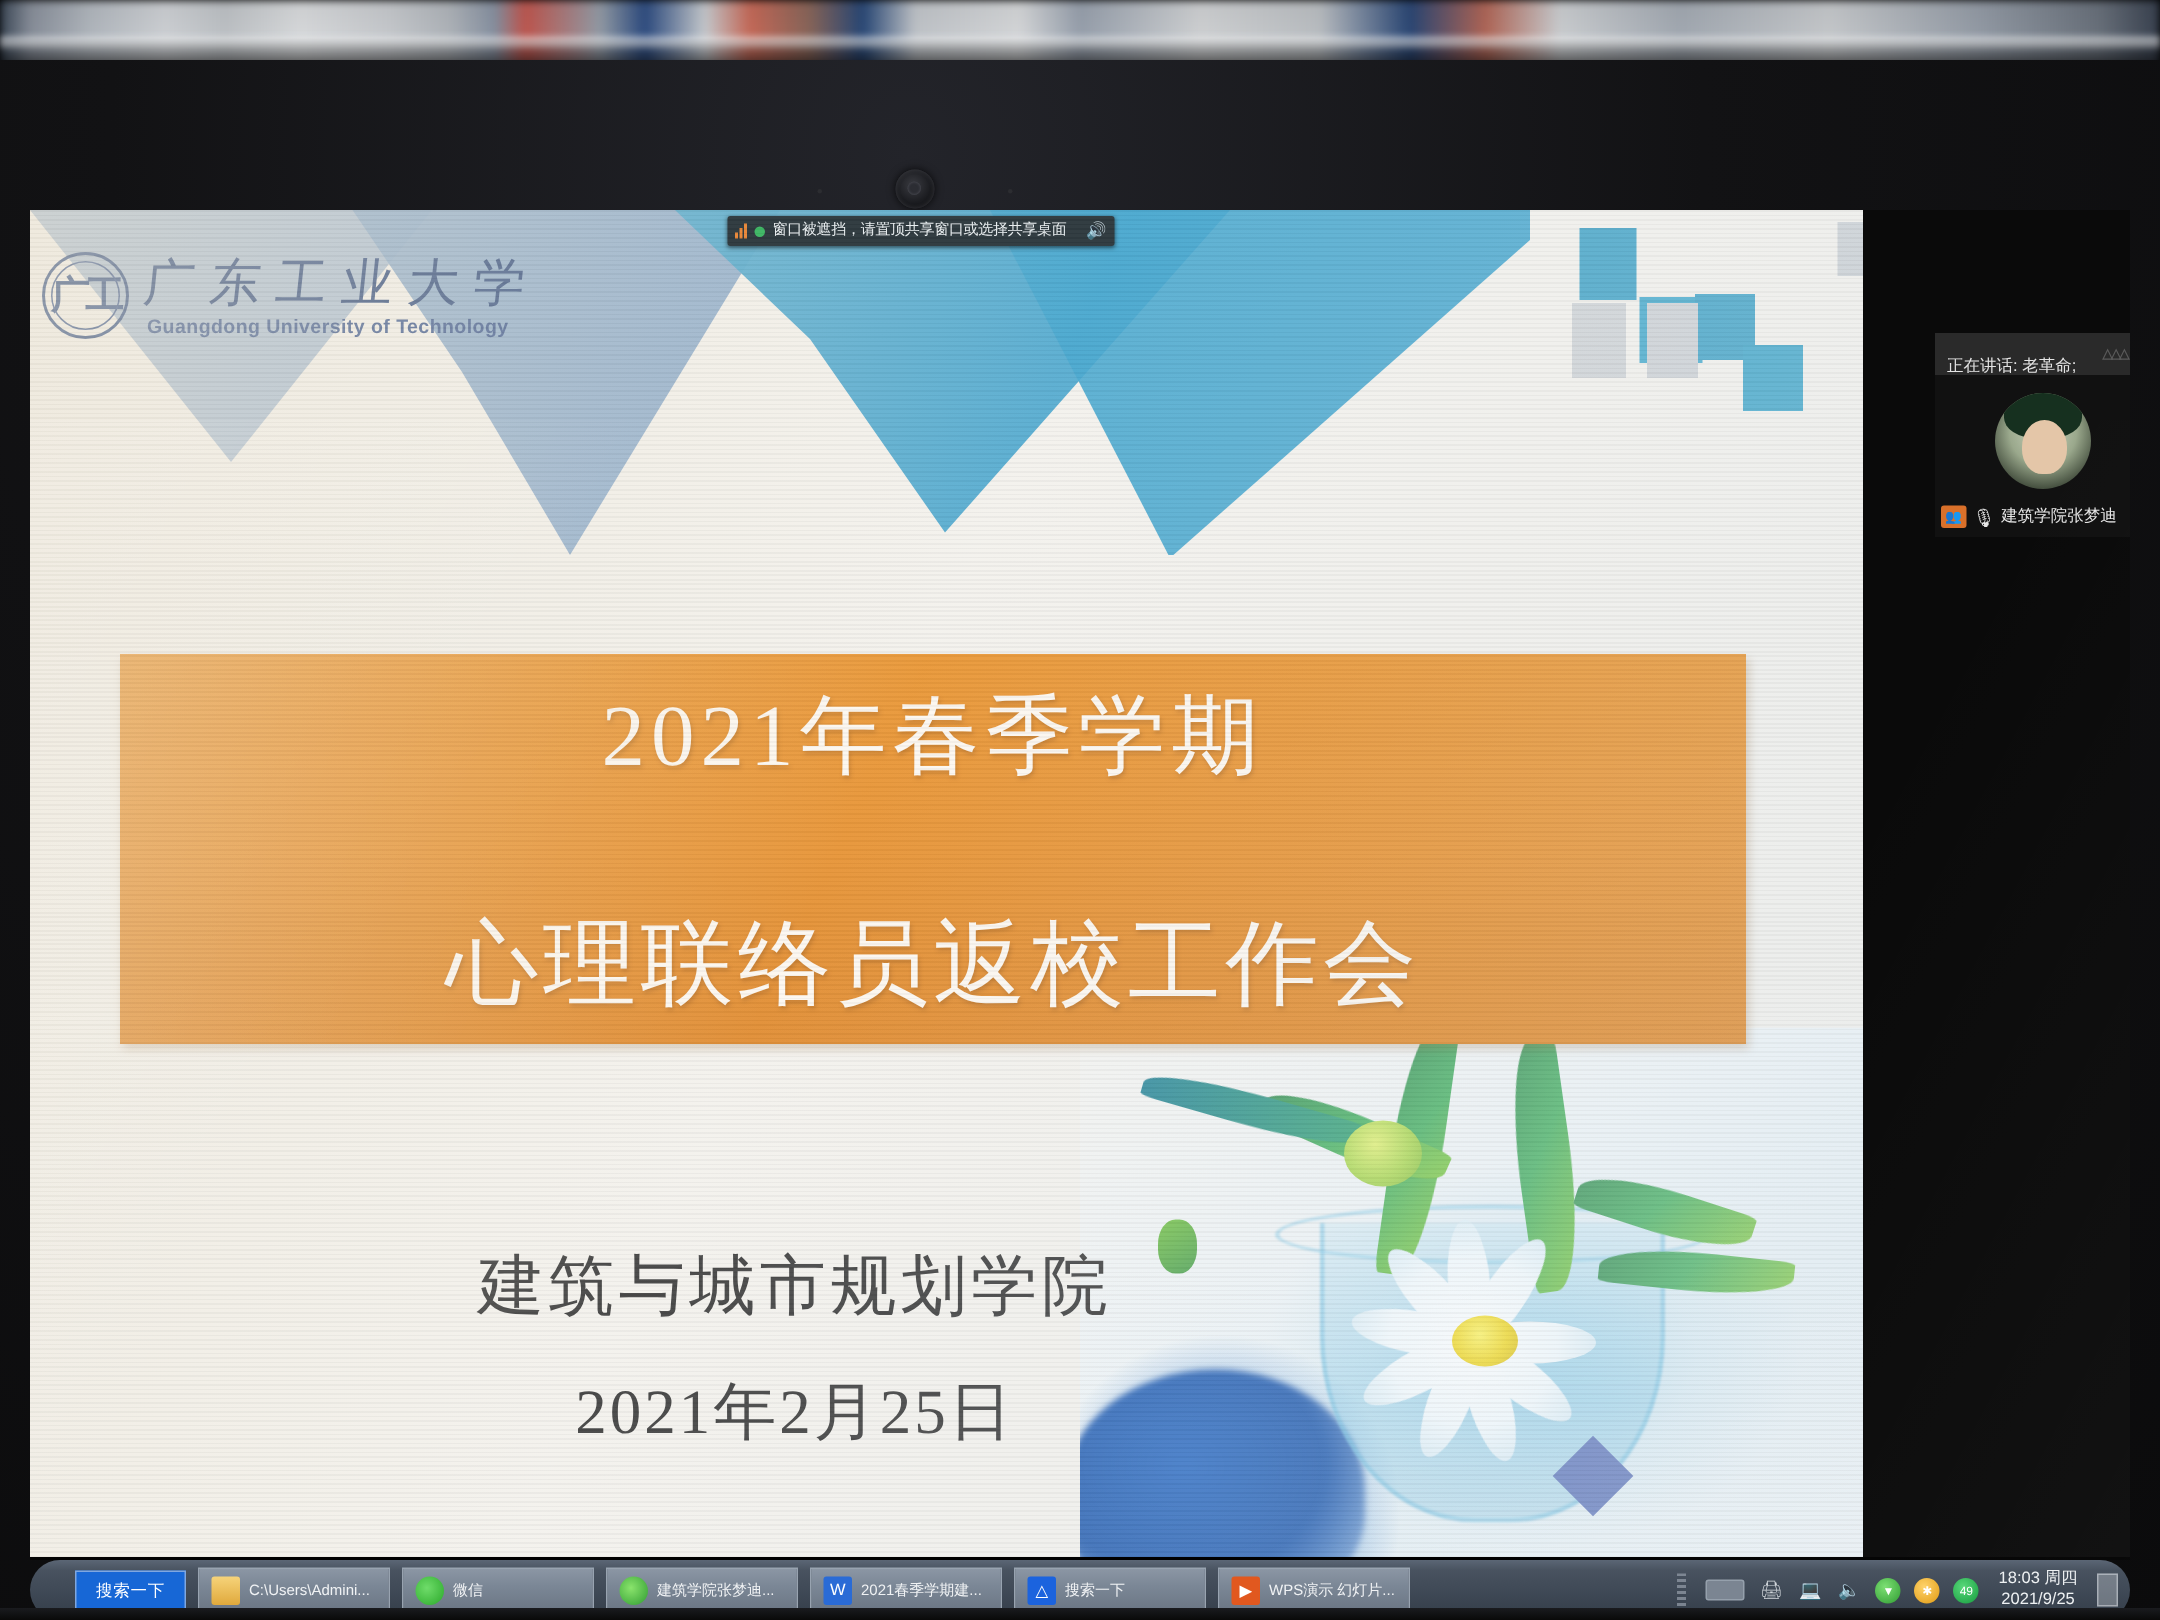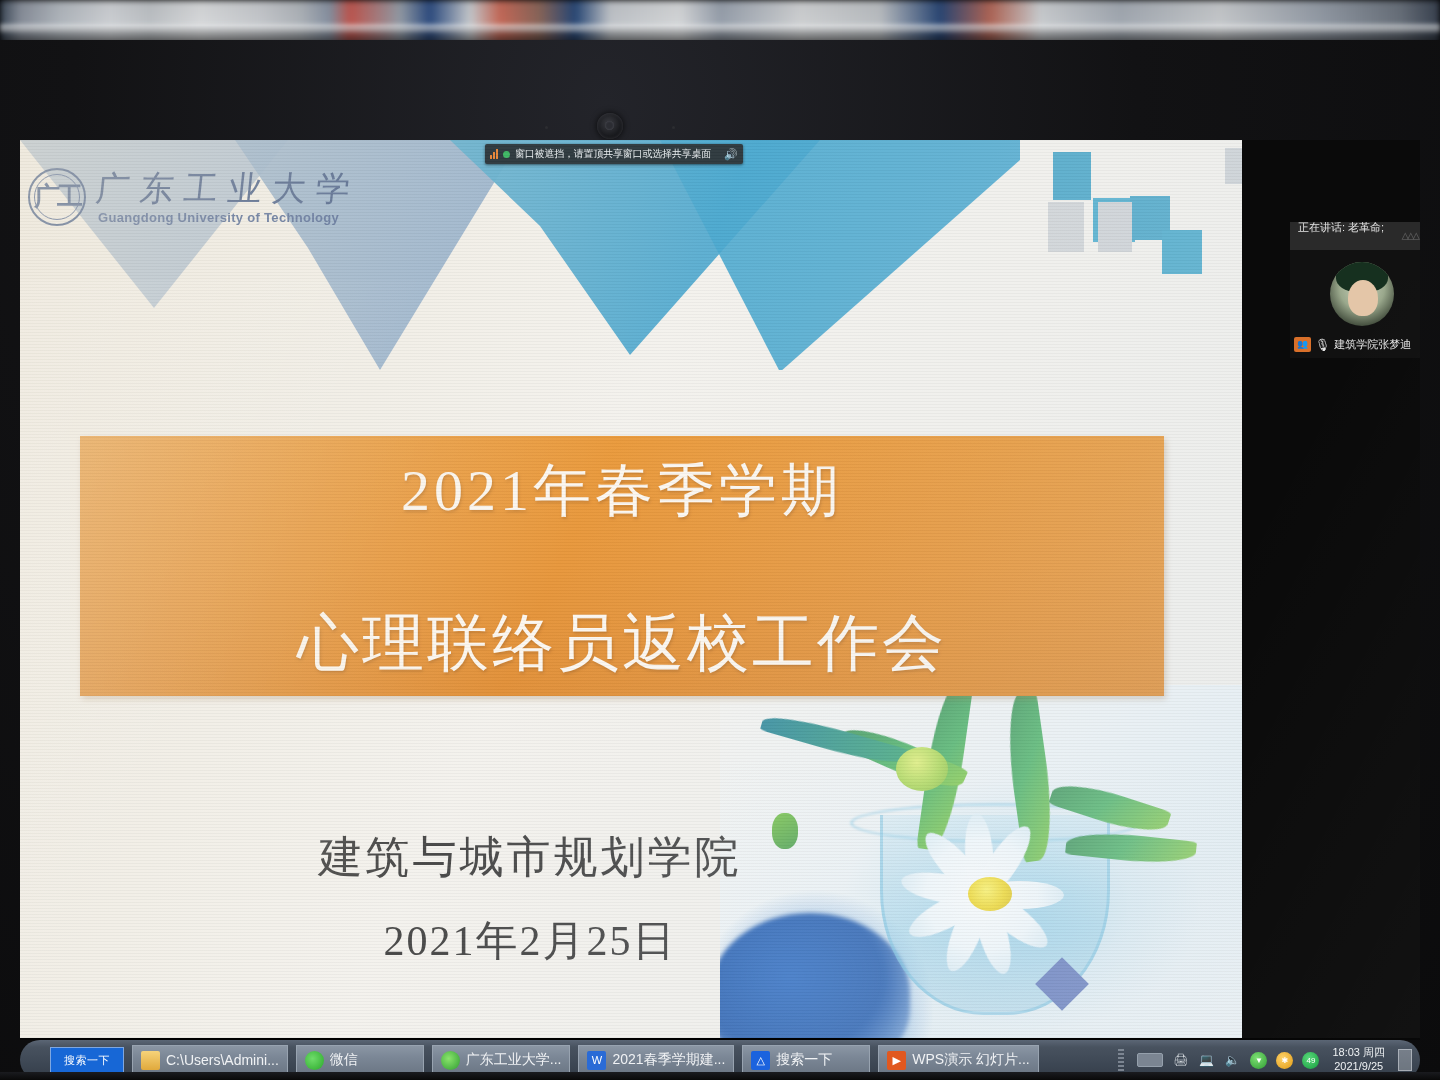--- a/index.html
+++ b/index.html
@@ -223,21 +223,21 @@
   .greendot { width:7px; height:7px; border-radius:50%; background:#3fb765; }
   .spkr { margin-left:auto; color:#4cc46e; font-size:11px; line-height:1; }
 
   
   .conf-panel {
     position:absolute; left:1222px; top:0px; width:178px; height:898px;
     background:#0a0a0a;
   }
   .speaking-bar {
     position:absolute; left:48px; top:82px; width:130px; height:28px;
-    background:#2a2a2a; display:flex; align-items:flex-start; padding-left:8px;
+    background:#2a2a2a; display:flex; align-items:flex-end; padding-left:8px;
     overflow:hidden;
   }
   .speaking-txt { font-size:11px; color:#e4e4e4; white-space:nowrap; line-height:1; }
   .wave {
     position:absolute; right:2px; top:4px; font-size:15px; color:#5a5a5a; letter-spacing:-2px;
   }
   .video-tile {
     position:absolute; left:48px; top:110px; width:130px; height:108px;
     background:#111; overflow:hidden;
   }
@@ -279,21 +279,21 @@
     border:1px solid #7fa7e0;
   }
   .searchbox span { font-size:11px; color:#fff; letter-spacing:0.5px; }
 
   .tb-item {
     margin-left:8px; height:30px; min-width:128px;
     background:linear-gradient(180deg,#8b96a4 0%, #7b8796 40%, #6b7684 100%);
     border:1px solid #98a3b0;
     display:flex; align-items:center; gap:6px; padding:0 8px;
   }
-  .tb-item span.lbl { font-size:14px; color:#f0f2f4; white-space:nowrap; overflow:hidden; }
+  .tb-item span.lbl { font-size:10px; color:#f0f2f4; white-space:nowrap; overflow:hidden; }
   .tb-ico { width:19px; height:19px; flex:0 0 19px; border-radius:2px; display:flex; align-items:center; justify-content:center; font-size:11px; color:#fff; }
   .ico-folder { background:linear-gradient(180deg,#f6d37a,#e0a93c); }
   .ico-wechat { background:radial-gradient(circle at 40% 40%,#6fdc6a,#2aa82a); border-radius:50%; }
   .ico-green { background:radial-gradient(circle at 40% 40%,#8ae46c,#2f9b32); border-radius:50%; }
   .ico-wps { background:#2a6bd6; }
   .ico-meet { background:#1b63de; }
   .ico-ppt { background:#e1581f; }
 
   .tray { position:absolute; right:2px; top:3px; height:34px; display:flex; align-items:center; gap:9px; padding-right:6px; }
   .tray-ico { width:17px; height:17px; display:flex; align-items:center; justify-content:center; font-size:12px; color:#d3d8dd; }
@@ -450,21 +450,21 @@
         <span class="lbl">C:\Users\Admini...</span>
       </div>
 
       <div class="tb-item">
         <span class="tb-ico ico-wechat"></span>
         <span class="lbl">微信</span>
       </div>
 
       <div class="tb-item">
         <span class="tb-ico ico-green"></span>
-        <span class="lbl">广东工业大学...</span>
+        <span class="lbl">建筑学院张梦迪...</span>
       </div>
 
       <div class="tb-item">
         <span class="tb-ico ico-wps">W</span>
         <span class="lbl">2021春季学期建...</span>
       </div>
 
       <div class="tb-item">
         <span class="tb-ico ico-meet">△</span>
         <span class="lbl">搜索一下</span>

